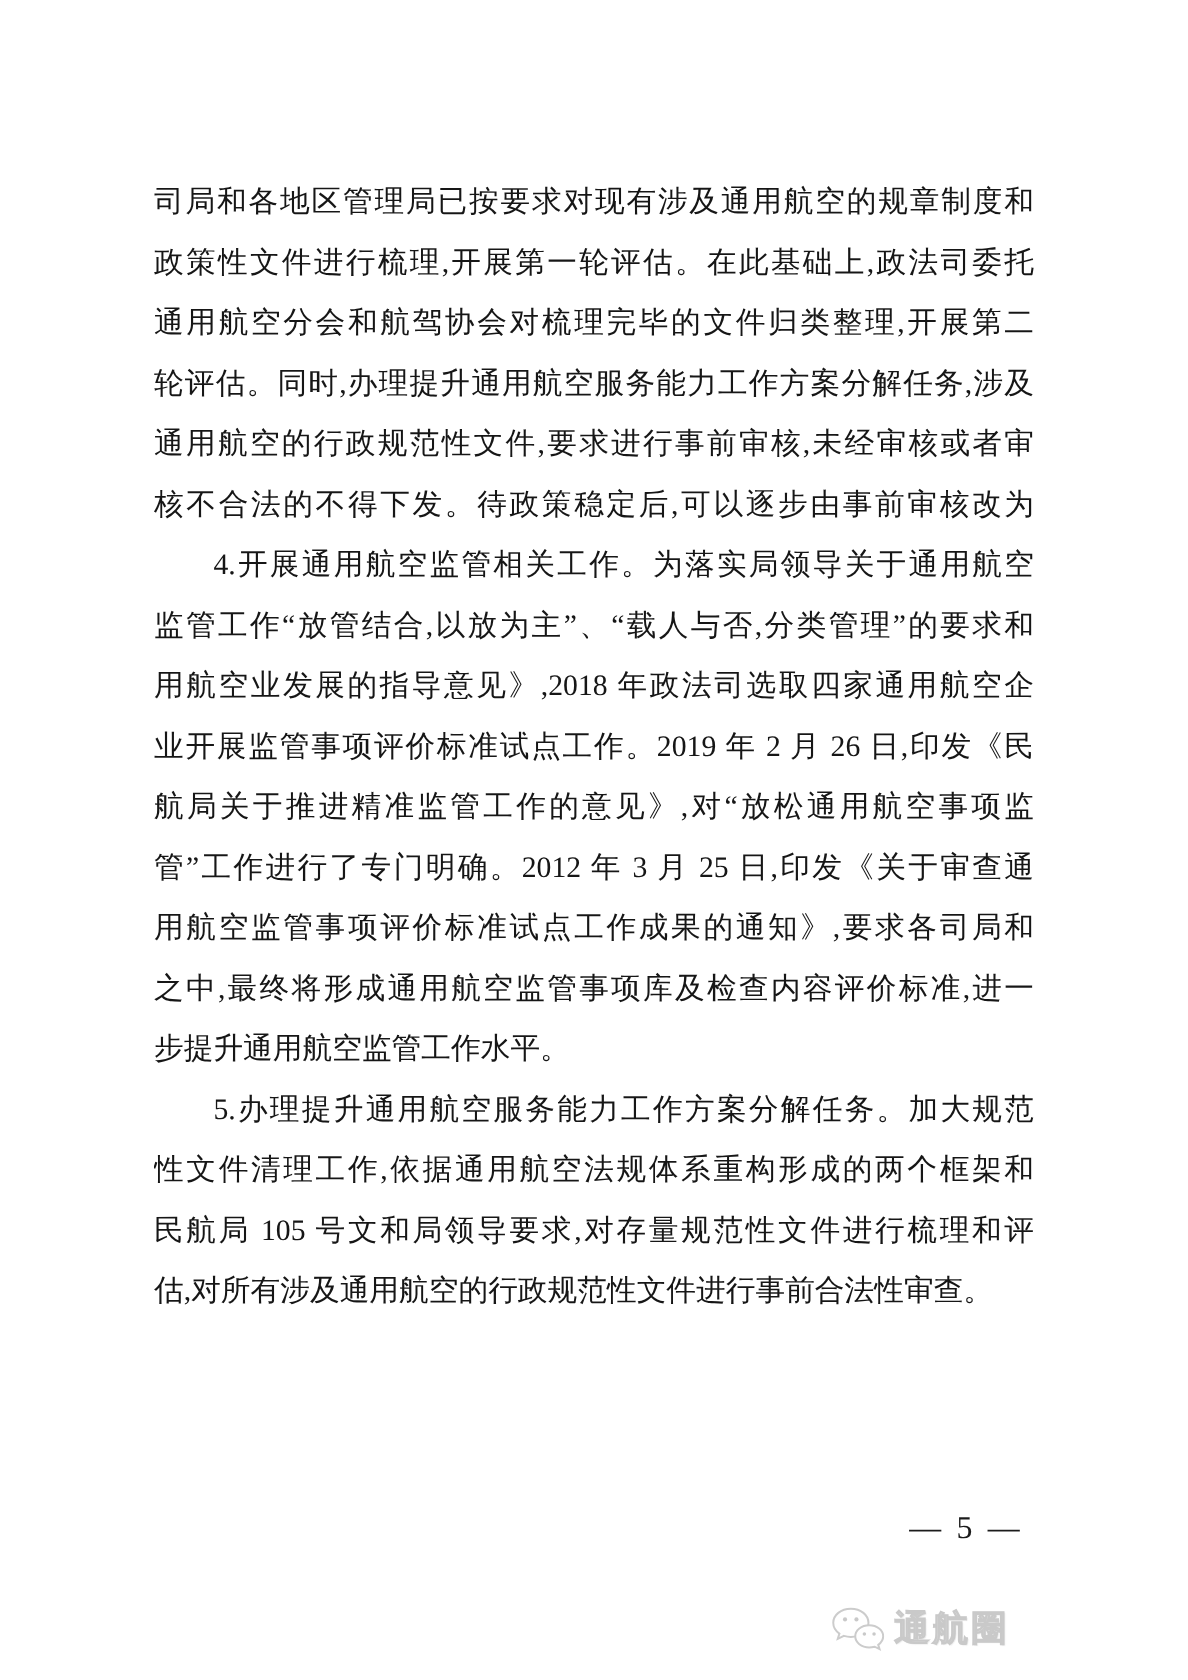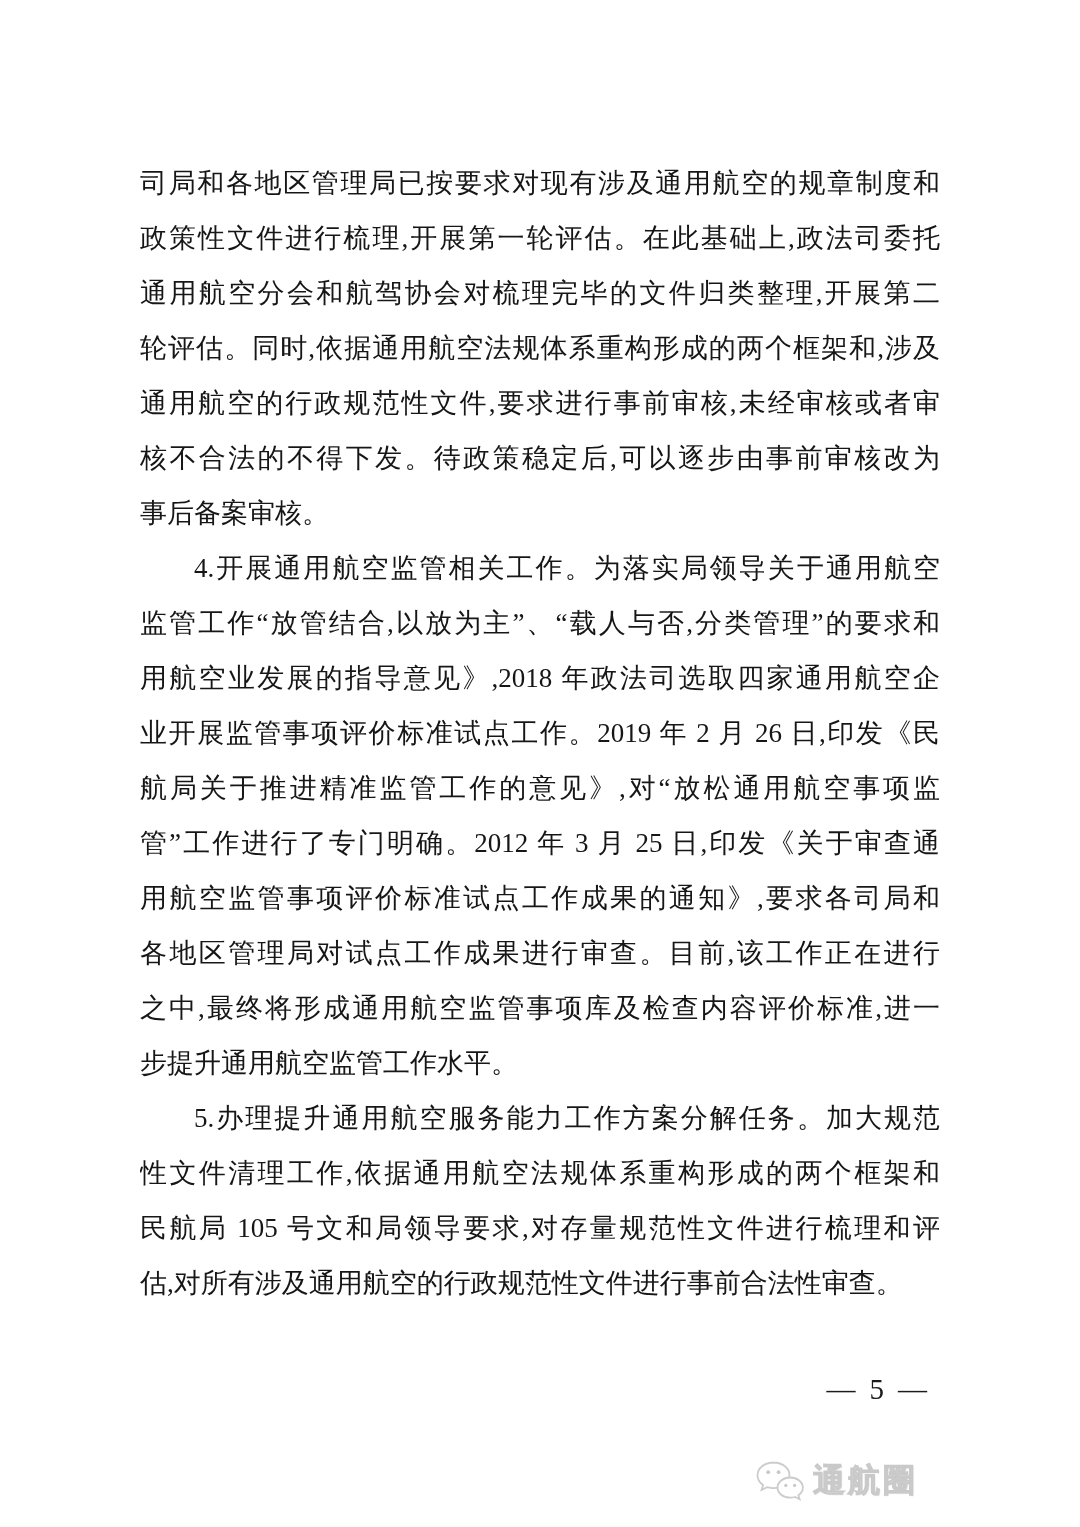--- a/index.html
+++ b/index.html
@@ -80,32 +80,30 @@
 </head>
 <body>
 
 <div class="page">
 
   <div class="text-block">
 
   <div class="line">司局和各地区管理局已按要求对现有涉及通用航空的规章制度和</div>
       <div class="line">政策性文件进行梳理,开展第一轮评估。在此基础上,政法司委托</div>
       <div class="line">通用航空分会和航驾协会对梳理完毕的文件归类整理,开展第二</div>
-      <div class="line">轮评估。同时,依据通用航空法规体系重构形成的两个框架和,涉及</div>
+      <div class="line">轮评估。同时,办理提升通用航空服务能力工作方案分解任务,涉及</div>
       <div class="line">通用航空的行政规范性文件,要求进行事前审核,未经审核或者审</div>
       <div class="line">核不合法的不得下发。待政策稳定后,可以逐步由事前审核改为</div>
-      <div class="line para-end">事后备案审核。</div>
       <div class="line indent">4.开展通用航空监管相关工作。为落实局领导关于通用航空</div>
       <div class="line">监管工作“放管结合,以放为主”、“载人与否,分类管理”的要求和</div>
       <div class="line">用航空业发展的指导意见》,2018 年政法司选取四家通用航空企</div>
       <div class="line">业开展监管事项评价标准试点工作。2019 年 2 月 26 日,印发《民</div>
       <div class="line">航局关于推进精准监管工作的意见》,对“放松通用航空事项监</div>
       <div class="line">管”工作进行了专门明确。2012 年 3 月 25 日,印发《关于审查通</div>
       <div class="line">用航空监管事项评价标准试点工作成果的通知》,要求各司局和</div>
-      <div class="line">各地区管理局对试点工作成果进行审查。目前,该工作正在进行</div>
       <div class="line">之中,最终将形成通用航空监管事项库及检查内容评价标准,进一</div>
       <div class="line para-end">步提升通用航空监管工作水平。</div>
       <div class="line indent">5.办理提升通用航空服务能力工作方案分解任务。加大规范</div>
       <div class="line">性文件清理工作,依据通用航空法规体系重构形成的两个框架和</div>
       <div class="line">民航局 105 号文和局领导要求,对存量规范性文件进行梳理和评</div>
       <div class="line para-end">估,对所有涉及通用航空的行政规范性文件进行事前合法性审查。</div>
     </div>
 
   <div class="page-number">
     <span>—</span><span class="pn-num">5</span><span>—</span>

